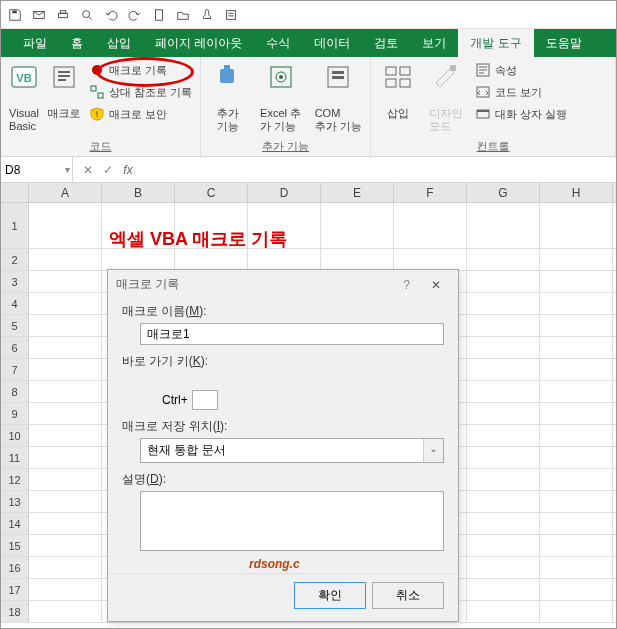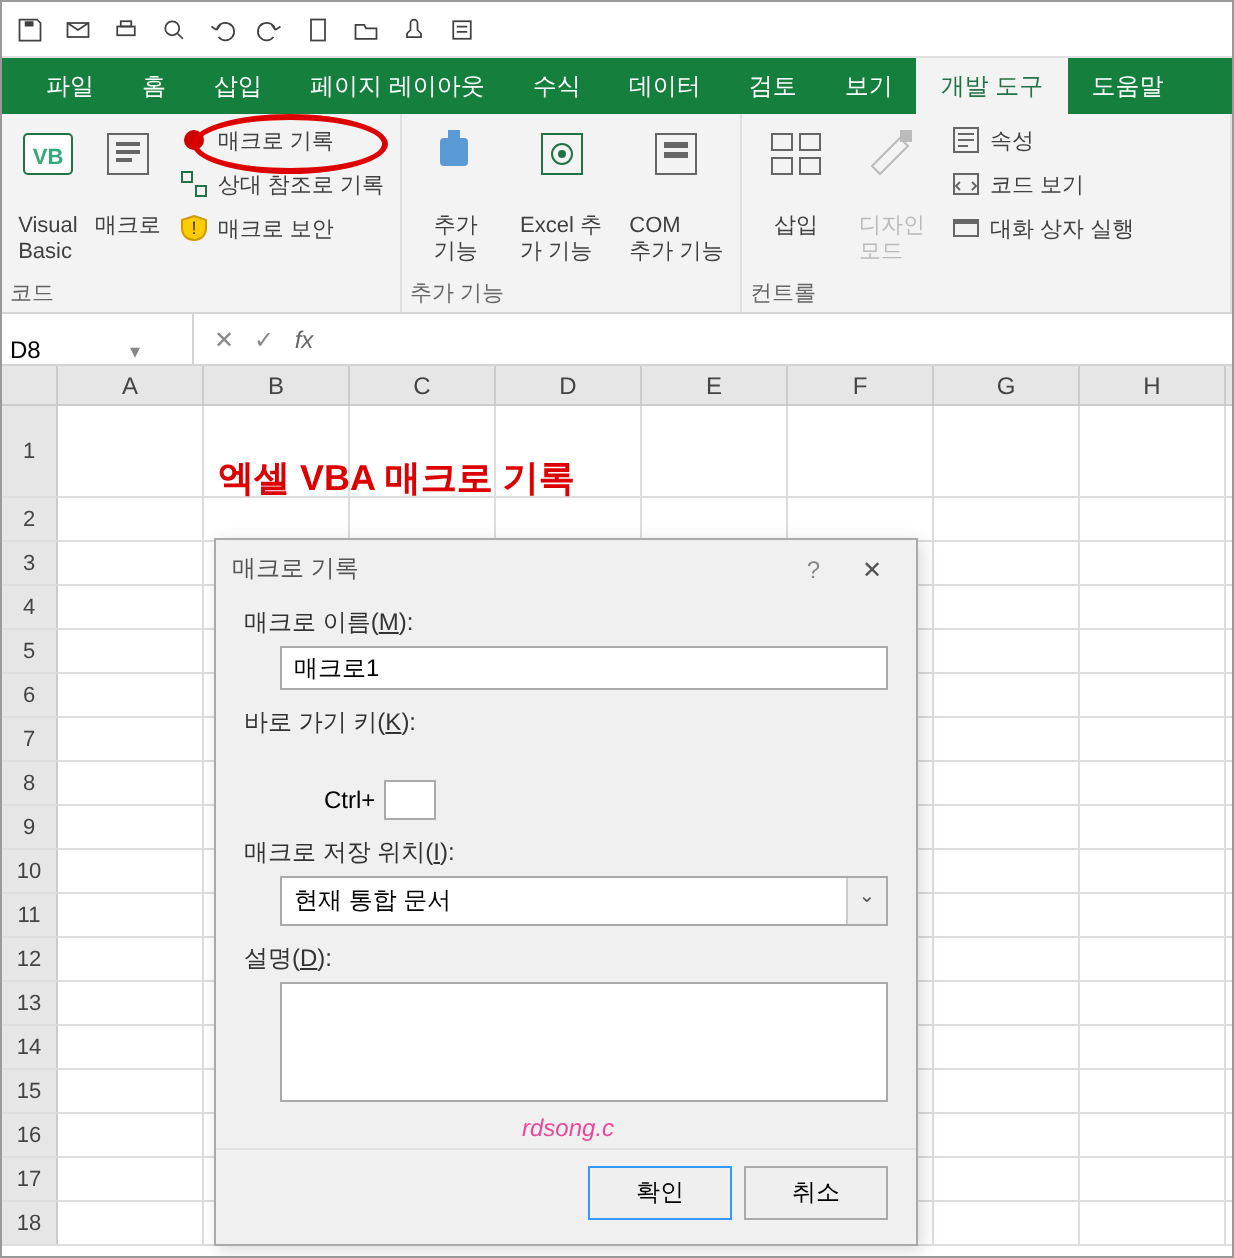--- a/index.html
+++ b/index.html
@@ -12,34 +12,34 @@
 
 
 .ribbon-tabs { background: #15803d; height: 28px; display: flex; align-items: stretch; padding-left: 10px; }
 .tab { color: #fff; font-size: 12px; padding: 0 12px; display: flex; align-items: center; cursor: pointer; white-space: nowrap; }
 .tab.active { background: #f3f3f3; color: #217346; }
 
 
 .ribbon { background: #f3f3f3; height: 100px; display: flex; border-bottom: 1px solid #d4d4d4; position: relative; }
 .rgroup { display: flex; flex-direction: column; border-right: 1px solid #e0e0e0; padding: 2px 4px 0 4px; }
 .rgroup-body { flex: 1; display: flex; gap: 2px; align-items: flex-start; }
-.rgroup-label { font-size: 11px; color: #666; text-align: left; padding: 2px 0; }
+.rgroup-label { font-size: 11px; color: #666; text-align: center; padding: 2px 0; text-decoration: underline; }
 .big-btn { display: flex; flex-direction: column; align-items: center; width: 46px; padding: 2px; cursor: pointer; gap: 12px; }
 .big-btn .icon { width: 32px; height: 32px; display: flex; align-items: center; justify-content: center; margin-bottom: 2px; }
 .big-btn .lbl { font-size: 11px; color: #404040; text-align: left; line-height: 1.2; }
 .small-btns { display: flex; flex-direction: column; gap: 0; padding-top: 0; }
 .small-btn { display: flex; align-items: center; gap: 4px; padding: 2px 4px; cursor: pointer; height: 22px; }
 .small-btn .icon { width: 16px; height: 16px; display: flex; align-items: center; justify-content: center; }
 .small-btn .lbl { font-size: 11px; color: #404040; white-space: nowrap; }
 
 .red-circle { position: absolute; border: 3px solid #d00; border-radius: 50%; width: 98px; height: 30px; left: 95px; top: 0px; z-index: 5; pointer-events: none; }
 
 
 .formula-row { display: flex; align-items: center; border-bottom: 1px solid #d4d4d4; height: 26px; background: #fff; }
-.namebox { width: 96px; border-right: 1px solid #d4d4d4; display: flex; align-items: flex-end; padding: 0 4px; height: 100%; }
+.namebox { width: 72px; border-right: 1px solid #d4d4d4; display: flex; align-items: center; padding: 0 4px; height: 100%; }
 .namebox input { border: none; width: 60px; font-size: 12px; outline: none; }
 .namebox .dd { color: #888; font-size: 10px; }
 .fx-btns { display: flex; gap: 2px; padding: 0 6px; color: #888; }
 .fx-btns span { width: 18px; text-align: center; font-size: 12px; cursor: pointer; }
 .fx-btns .fx { font-style: italic; color: #666; }
 .formula-input { flex: 1; border: none; outline: none; font-size: 12px; padding: 0 4px; }
 
 
 .sheet { position: relative; }
 .col-headers { display: flex; background: #e6e6e6; border-bottom: 1px solid #ccc; height: 20px; }
@@ -69,21 +69,21 @@
 .ctrl-label { font-size: 12px; }
 .ctrl-input { width: 26px; border: 1px solid #aaa; background: #fff; height: 20px; }
 .dlg-select { display: flex; width: calc(100% - 18px); margin-left: 18px; border: 1px solid #aaa; background: #fff; }
 .dlg-select .sel-text { flex: 1; padding: 3px 6px; font-size: 12px; }
 .dlg-select .sel-btn { width: 20px; border-left: 1px solid #ccc; background: #efefef; text-align: center; font-size: 10px; line-height: 20px; color: #555; cursor: pointer; }
 .dlg-textarea { width: calc(100% - 18px); margin-left: 18px; border: 1px solid #aaa; background: #fff; height: 60px; resize: none; font-size: 12px; padding: 4px; }
 .dlg-buttons { display: flex; justify-content: flex-end; gap: 6px; padding: 8px 14px 12px; border-top: 1px solid #e0e0e0; }
 .dlg-btn { min-width: 72px; padding: 4px 14px; border: 1px solid #aaa; background: #efefef; font-size: 12px; cursor: pointer; }
 .dlg-btn.primary { border: 1px solid #3399ff; }
 
-.watermark { position: absolute; left: 260px; top: 556px; font-size: 12px; color: #ec4899; font-style: italic; z-index: 11; pointer-events: none; }
+.watermark { position: absolute; left: 248px; top: 556px; font-size: 12px; color: #c2410c; font-style: italic; z-index: 11; pointer-events: none; font-weight: bold; }
 </style>
 </head>
 <body>
 
 <div class="titlebar">
   <span class="qat-icon">
       <svg viewBox="0 0 16 16">
         <path d="M2 2h10l2 2v10H2z" fill="none" stroke="#404040"></path>
         <rect x="5" y="3" width="5" height="3" fill="#404040"></rect>
       </svg>

